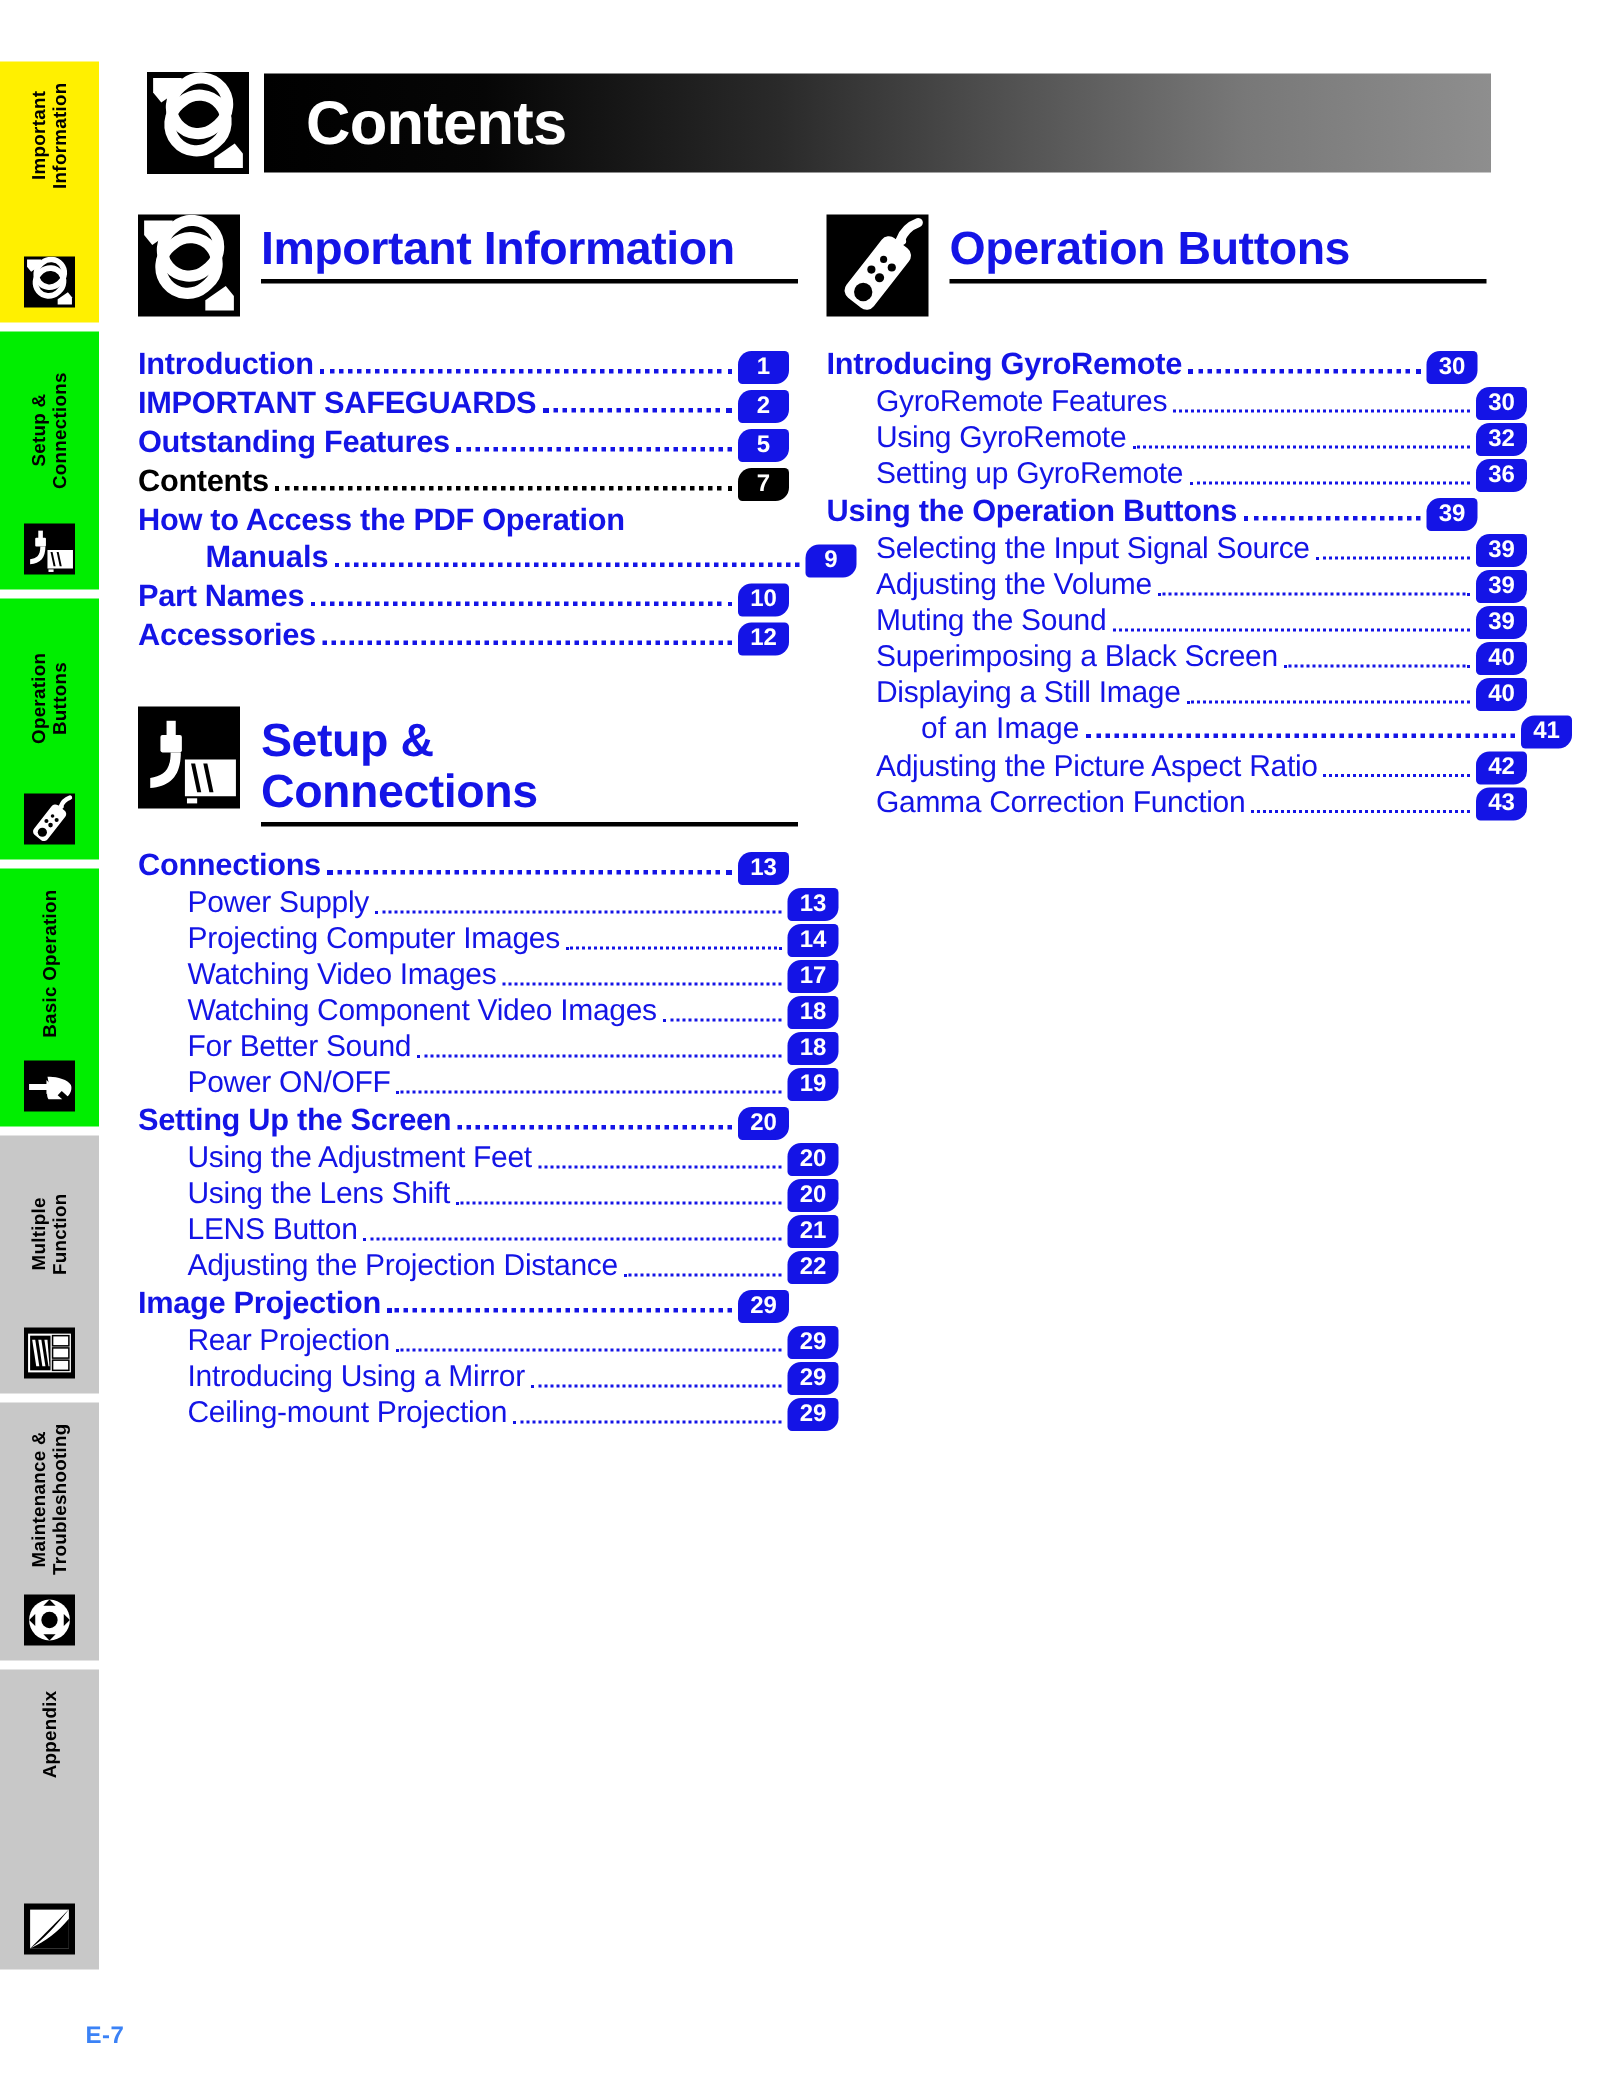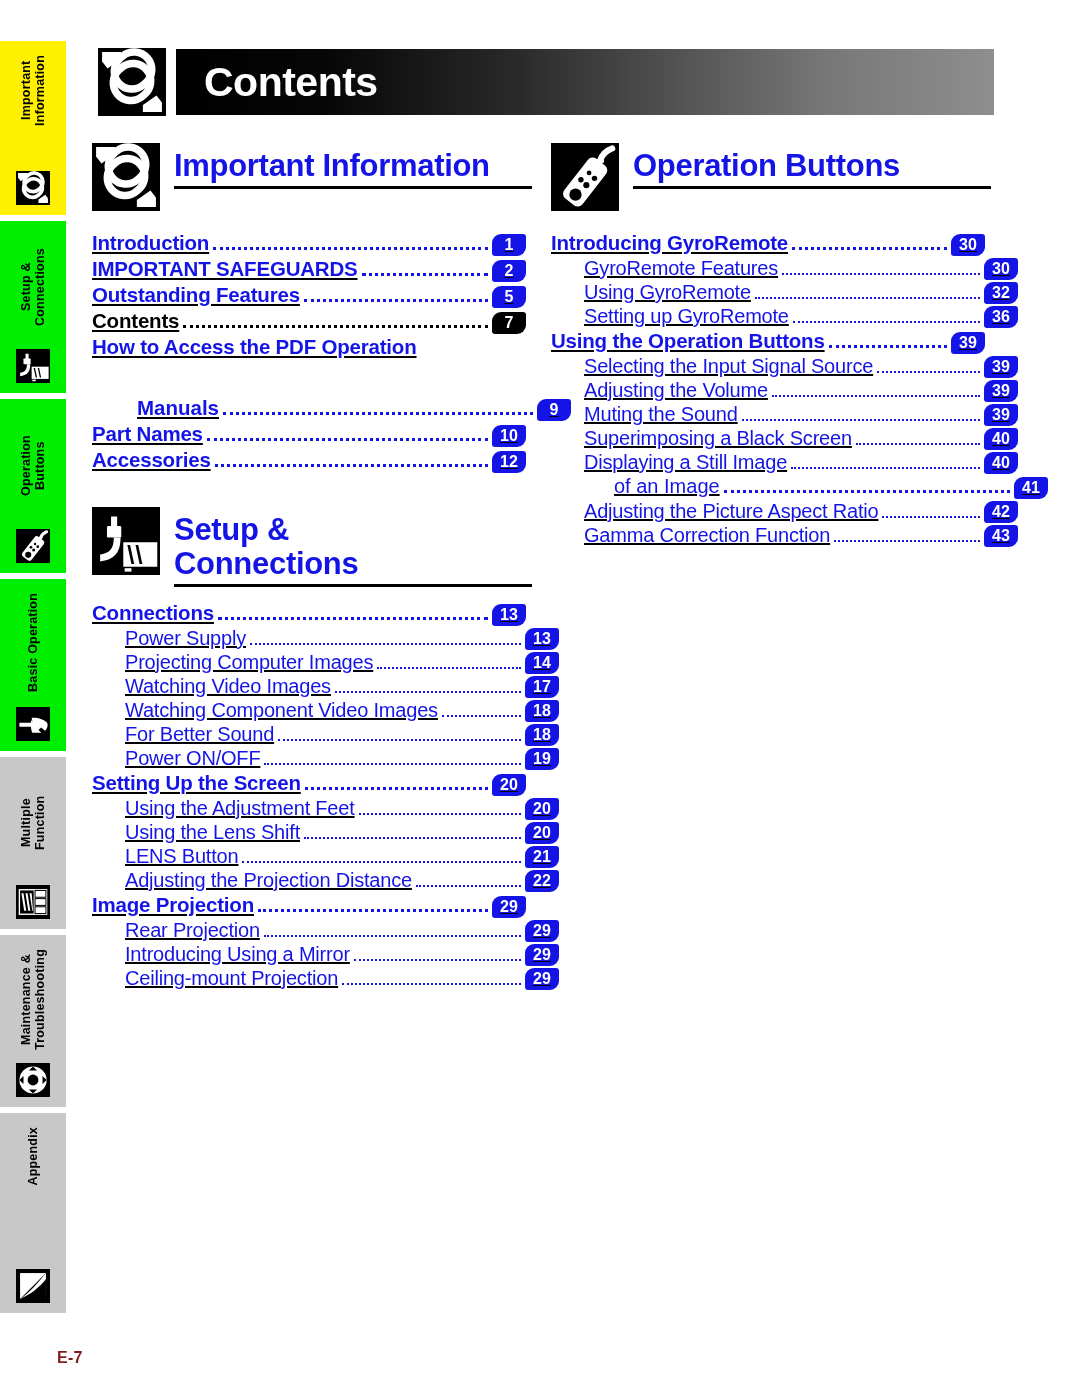--- a/index.html
+++ b/index.html
@@ -109,21 +109,21 @@
     line-height: 34px;
     letter-spacing: -0.3px;
     white-space: pre-line;
   }
   .section-head .sec-rule {
     border-bottom: 3px solid #000;
     margin-top: 3px;
   }
 
   
-  .toc { margin-top: 14px; text-decoration: underline; }
+  .toc { margin-top: 14px; }
 
   .toc-row {
     display: flex;
     align-items: baseline;
     width: 100%;
     margin-bottom: 1px;
   }
   .toc-row .txt {
     color: #1414e6;
     white-space: pre;
@@ -144,21 +144,21 @@
 
   
   .lvl1 .txt { font-weight: bold; font-size: 20.5px; letter-spacing: -0.2px; }
   .lvl1 .leader { border-bottom-width: 3px; }
   
   .lvl2 { padding-left: 33px; align-items: flex-end; }
   .lvl2 .txt { font-weight: normal; font-size: 20px; letter-spacing: -0.2px; }
   .lvl2 .leader { border-bottom-width: 2.5px; }
   
   .lvl1w { padding-left: 45px; }
-  .lvl1w .txt { font-weight: bold; font-size: 20.5px; margin-top: 36px; }
+  .lvl1w .txt { font-weight: bold; font-size: 20.5px; }
   
   .lvl2w { padding-left: 63px; }
   .lvl2w .txt { font-weight: normal; font-size: 20px; }
 
   
   .toc-row.no-leader .leader { border-bottom: none; }
 
   
   .current .txt { color: #000; }
   .current .leader { border-bottom-color: #000; }
@@ -179,21 +179,21 @@
   }
   .badge.black { background: #000; }
   .badge.hidden { visibility: hidden; }
 
   
   #footer-page {
     position: absolute;
     left: 57px; bottom: 30px;
     font-size: 16px;
     font-weight: bold;
-    color: #7f1d1d;
+    color: #3b82f6;
     letter-spacing: 0.3px;
   }
 
   
   .icon-svg { display:block; width:100%; height:100%; }
 </style>
 </head>
 <body>
 
 <div id="side-rail">

